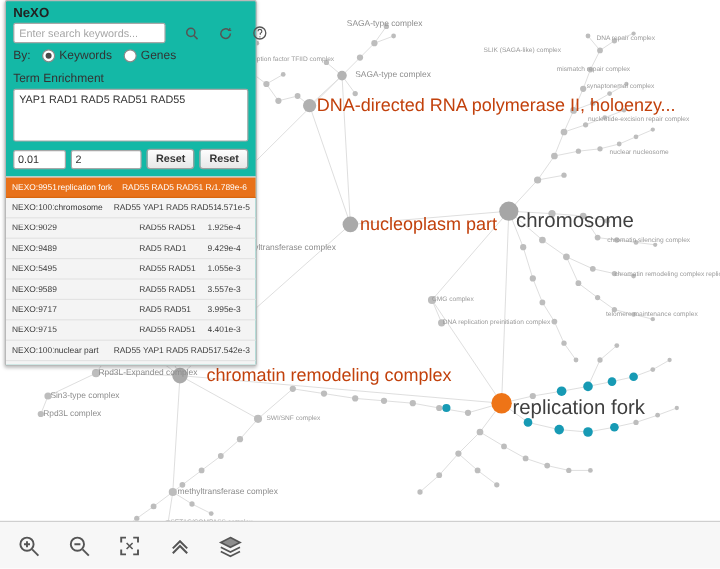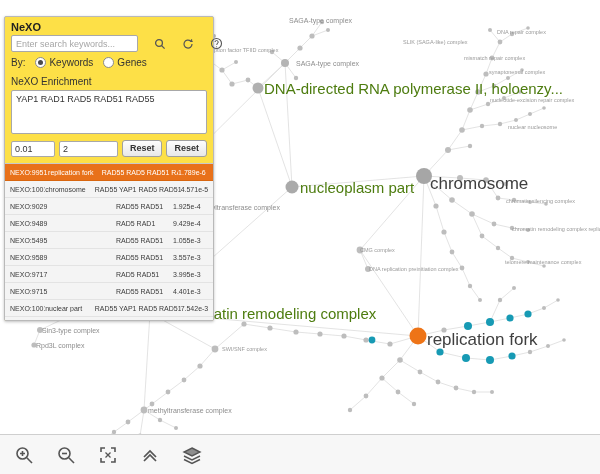--- a/index.html
+++ b/index.html
@@ -32,21 +32,21 @@
   }
   .node-label {
     position: absolute;
     color: #555555;
     white-space: nowrap;
     transform: translate(0, -50%);
     pointer-events: none;
   }
   .node-label.big {
     font-size: 15px;
-    color: #4d7c0f;
+    color: #c2410c;
   }
   .node-label.huge {
     font-size: 17px;
     color: #3f3f3f;
   }
   .node-label.mid {
     font-size: 11px;
     color: #777777;
   }
   .node-label.small {
@@ -55,23 +55,23 @@
   }
   .node-label.tiny {
     font-size: 5.5px;
     color: #9a9a9a;
   }
 
   
   #panel {
     position: absolute;
     left: 4px;
-    top: 16px;
+    top: 0;
     width: 208px;
-    background: #fde047;
+    background: #14b8a6;
     border: 1px solid #b9b9b9;
     border-radius: 2px;
     box-shadow: 0 1px 3px rgba(0,0,0,0.25);
     font-size: 10px;
     color: #333;
   }
   #panel-title {
     padding: 4px 6px 2px 6px;
     font-size: 11px;
     font-weight: bold;
@@ -596,21 +596,21 @@
       <span class="radio checked">
         <span class="dot"></span>
         <span>Keywords</span>
       </span>
       <span class="radio">
         <span class="dot"></span>
         <span>Genes</span>
       </span>
     </div>
 
-    <div class="section-head">NeXO Enrichment</div>
+    <div class="section-head">Term Enrichment</div>
     <div id="term-box">YAP1 RAD1 RAD5 RAD51 RAD55</div>
 
     <div class="thresh-row">
       <input id="pval-input" type="text" value="0.01" style="">
       <input id="count-input" type="text" value="2" style="">
       <button class="btn">Reset</button>
       <button class="btn">Reset</button>
     </div>
 
     <div id="results">

